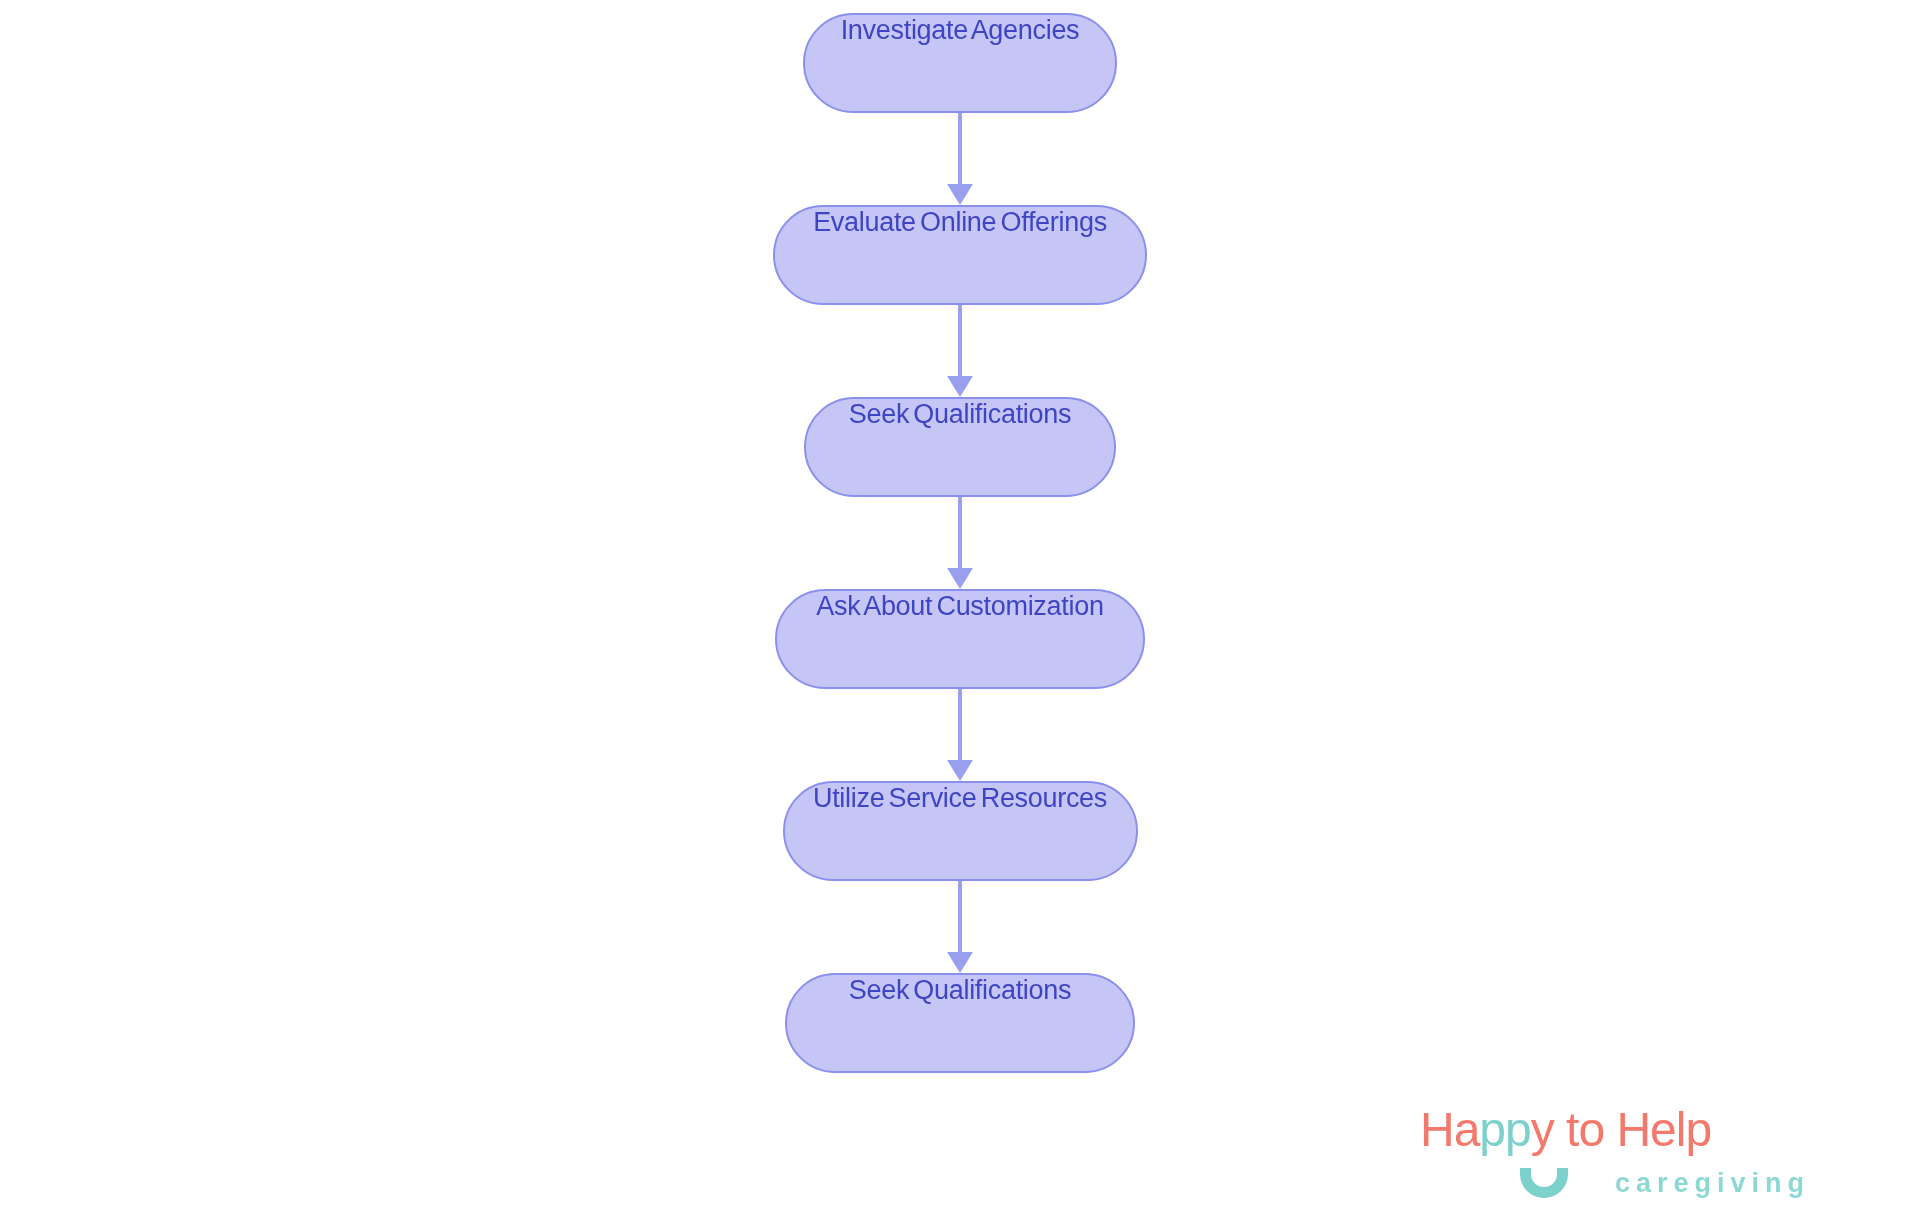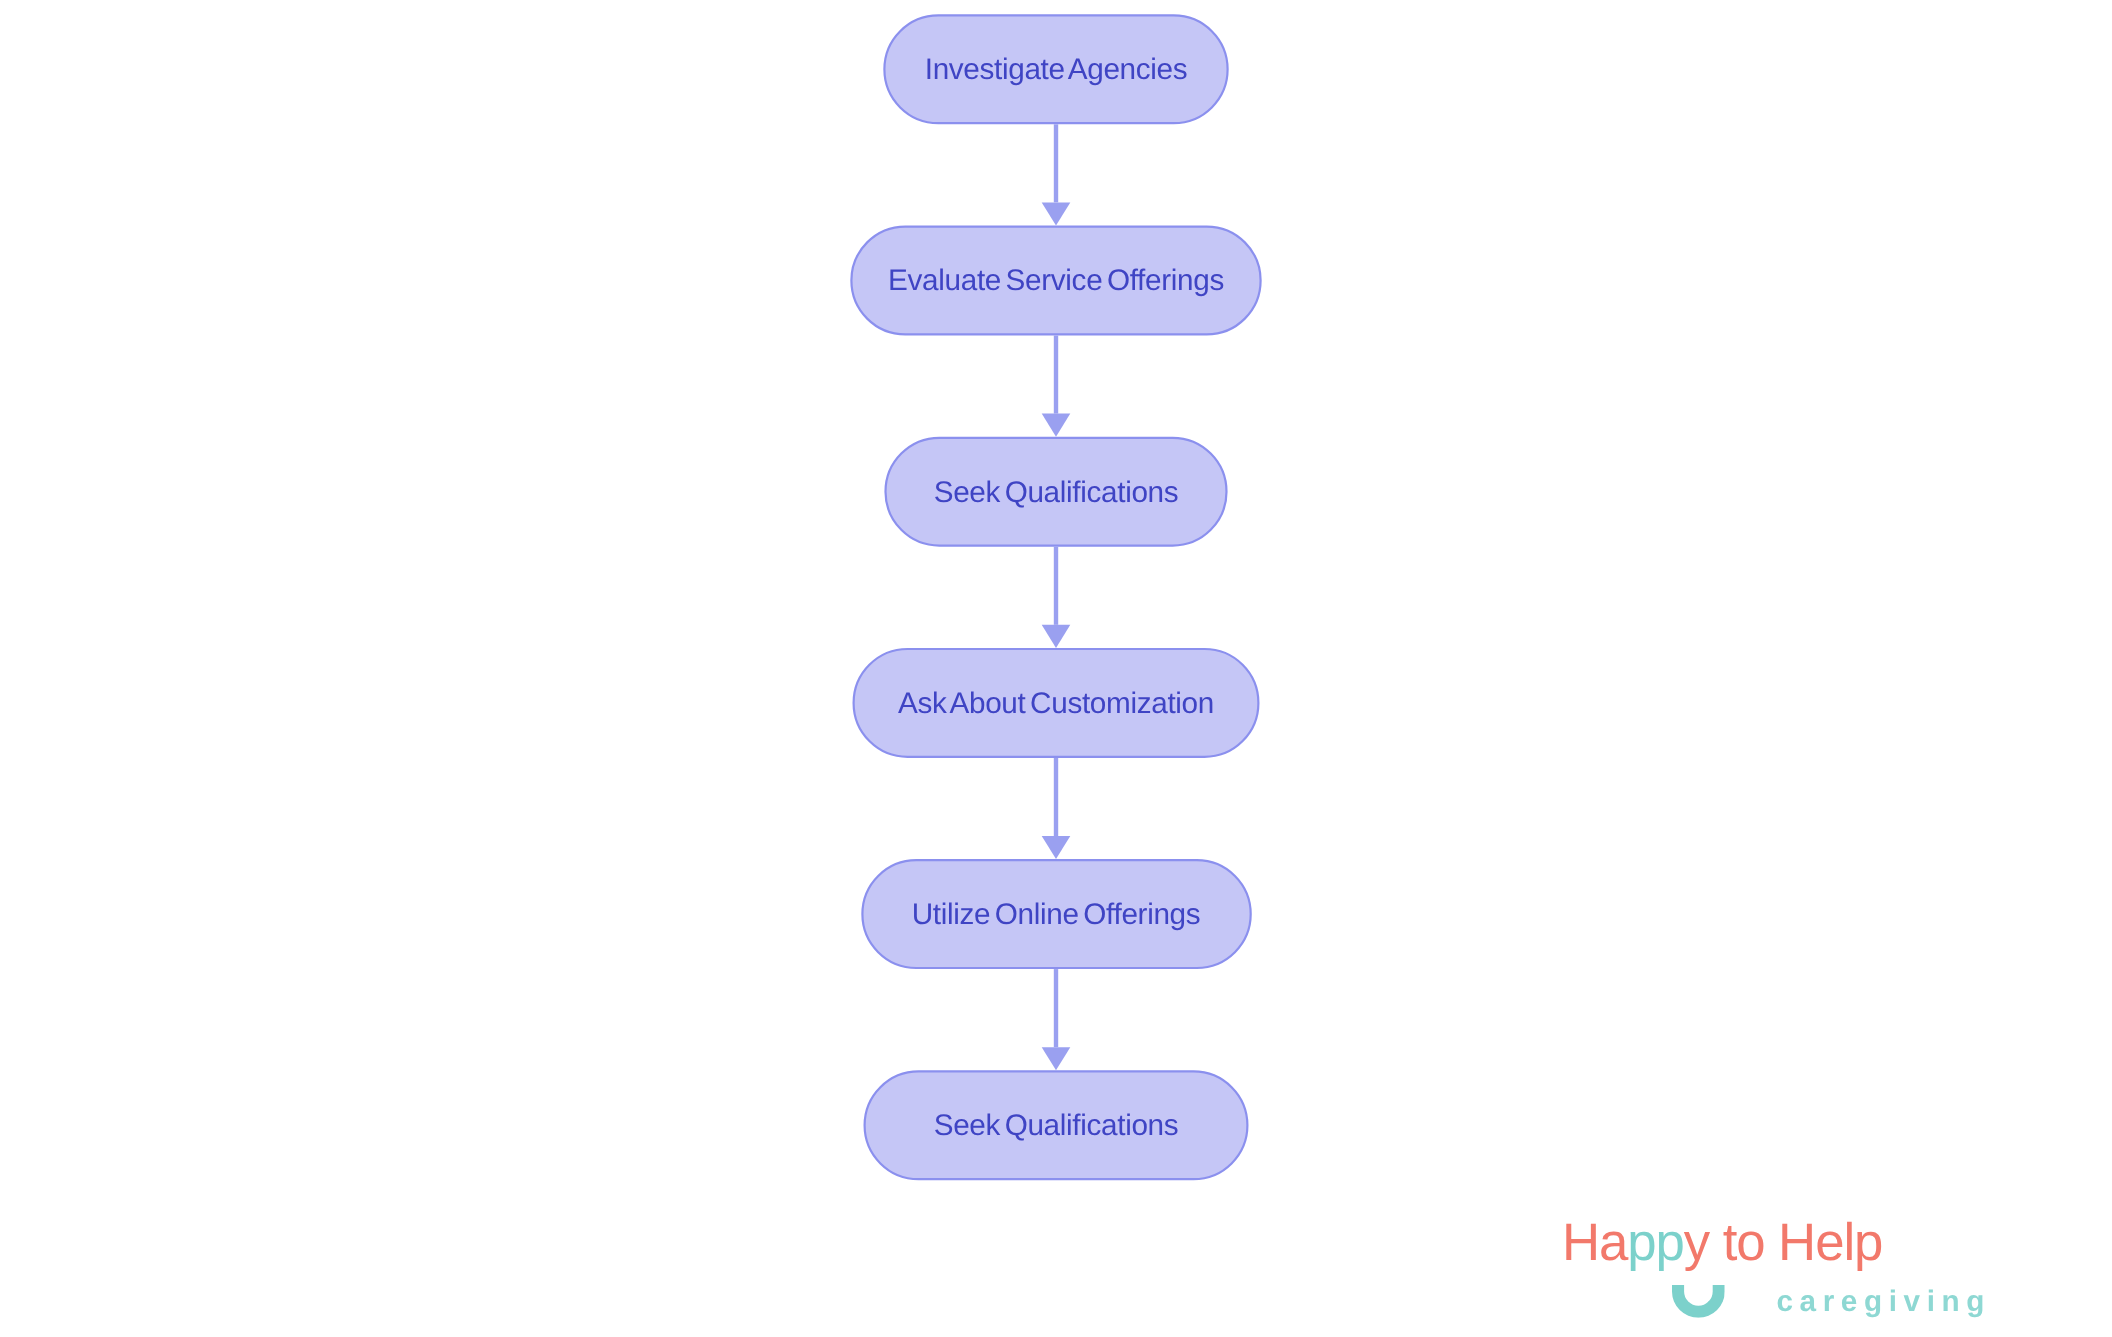--- a/index.html
+++ b/index.html
@@ -30,21 +30,20 @@
     display: flex;
     flex-direction: column;
     align-items: center;
   }
   .flow-node {
     height: 100px;
     border-radius: 50px;
     background: var(--node-fill);
     border: 2px solid var(--node-border);
     display: flex;
-    align-items: center;
     justify-content: center;
     flex: 0 0 auto;
   }
   .flow-node span {
     color: var(--node-text);
     font-size: 27px;
     letter-spacing: -0.3px;
     word-spacing: -3px;
     white-space: nowrap;
   }
@@ -109,42 +108,42 @@
 
 <div class="flowchart">
     <div class="flow-node" style="width: 314px;">
       <span>Investigate Agencies</span>
     </div>
     <div class="connector">
       <div class="cline"></div>
       <div class="chead"></div>
     </div>
     <div class="flow-node" style="width: 374px;">
-      <span>Evaluate Service Offerings</span>
+      <span>Evaluate Online Offerings</span>
     </div>
     <div class="connector">
       <div class="cline"></div>
       <div class="chead"></div>
     </div>
     <div class="flow-node" style="width: 312px;">
       <span>Seek Qualifications</span>
     </div>
     <div class="connector">
       <div class="cline"></div>
       <div class="chead"></div>
     </div>
     <div class="flow-node" style="width: 370px;">
       <span>Ask About Customization</span>
     </div>
     <div class="connector">
       <div class="cline"></div>
       <div class="chead"></div>
     </div>
     <div class="flow-node" style="width: 355px;">
-      <span>Utilize Online Offerings</span>
+      <span>Utilize Service Resources</span>
     </div>
     <div class="connector">
       <div class="cline"></div>
       <div class="chead"></div>
     </div>
     <div class="flow-node" style="width: 350px;">
       <span>Seek Qualifications</span>
     </div>
   </div>
 

